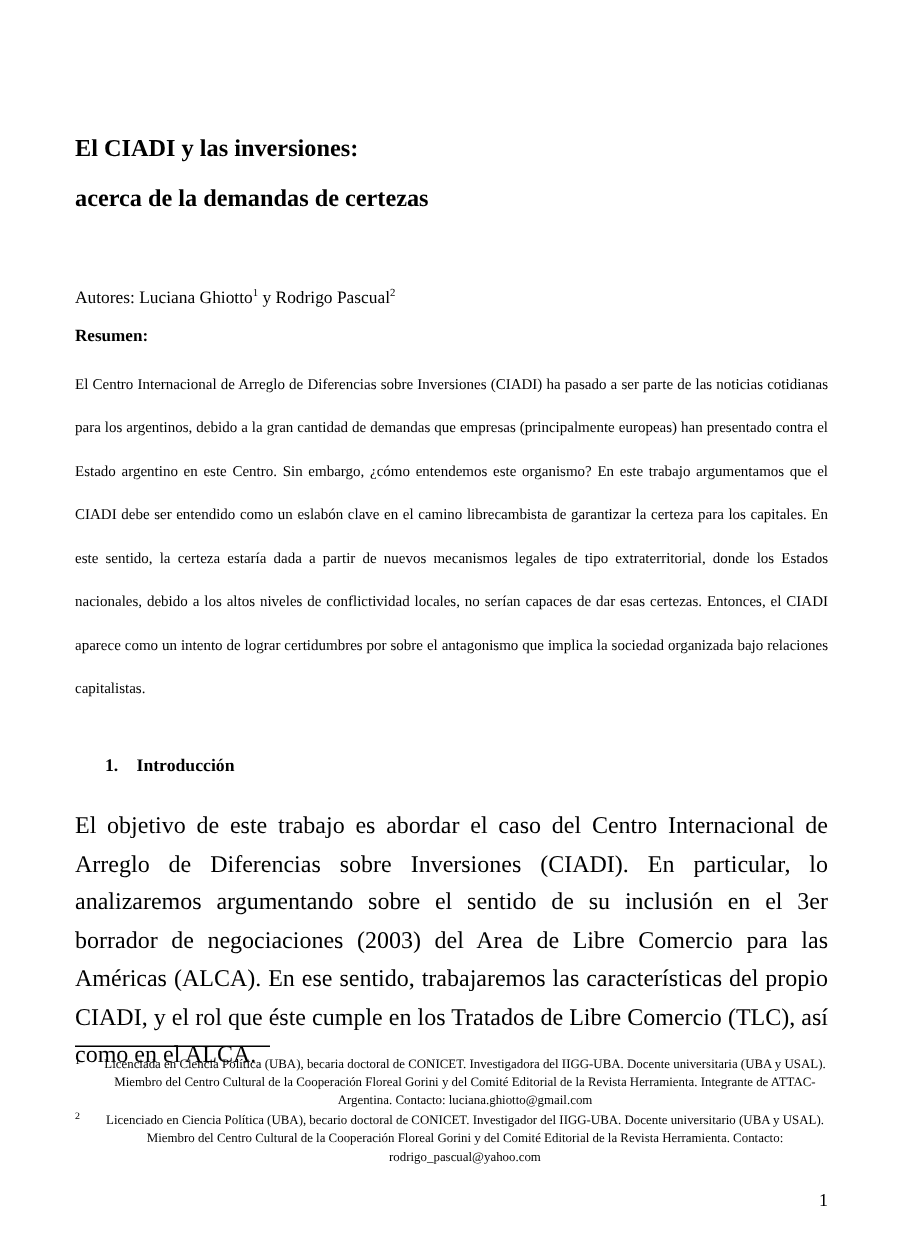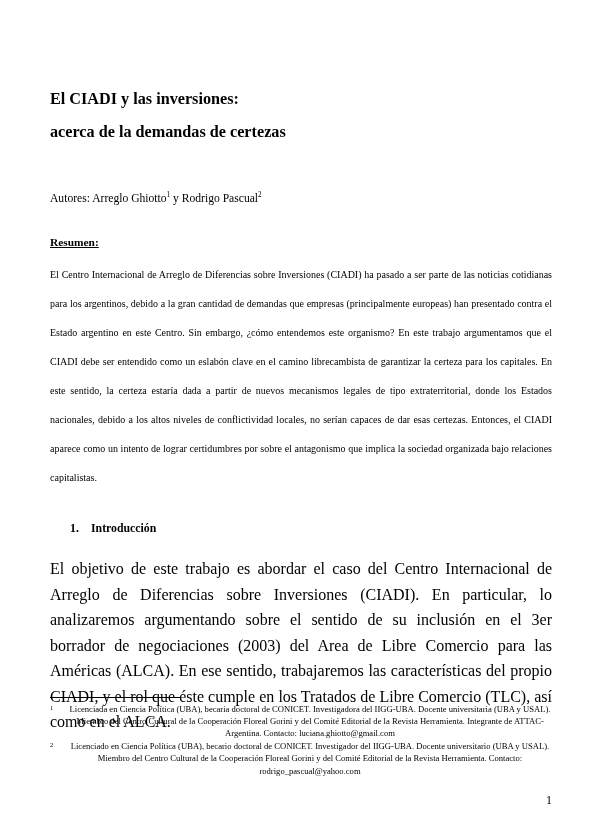--- a/index.html
+++ b/index.html
@@ -58,25 +58,24 @@
     line-height: 17px;
   }
   sup {
     font-size: 62%;
     vertical-align: super;
     line-height: 0;
   }
 
   
   .resumen-label {
-    margin-top: 27px;
+    margin-top: 9px;
     font-weight: bold;
     font-size: 11.4px;
     line-height: 17px;
-    text-decoration: underline;
   }
   .resumen-body {
     margin-top: 9px;
     font-size: 10px;
     line-height: 29px;
     text-align: justify;
     text-justify: inter-word;
   }
 
   
@@ -146,21 +145,21 @@
 <div class="page">
 
   <div class="content">
 
 
     <div class="title-block">
       <div>El CIADI y las inversiones:</div>
       <div>acerca de la demandas de certezas</div>
     </div>
 
-    <div class="authors"><span>Autores: Arreglo Ghiotto</span><sup>1</sup><span> y Rodrigo Pascual</span><sup>2</sup></div>
+    <div class="authors"><span>Autores: Luciana Ghiotto</span><sup>1</sup><span> y Rodrigo Pascual</span><sup>2</sup></div>
 
     <div class="resumen-label">Resumen:</div>
     <div class="resumen-body">El Centro Internacional de Arreglo de Diferencias sobre Inversiones (CIADI) ha pasado a ser parte de las noticias cotidianas para los argentinos, debido a la gran cantidad de demandas que empresas (principalmente europeas) han presentado contra el Estado argentino en este Centro. Sin embargo, ¿cómo entendemos este organismo? En este trabajo argumentamos que el CIADI debe ser entendido como un eslabón clave en el camino librecambista de garantizar la certeza para los capitales. En este sentido, la certeza estaría dada a partir de nuevos mecanismos legales de tipo extraterritorial, donde los Estados nacionales, debido a los altos niveles de conflictividad locales, no serían capaces de dar esas certezas. Entonces, el CIADI aparece como un intento de lograr certidumbres por sobre el  antagonismo que implica la sociedad organizada bajo relaciones capitalistas.</div>
 
     <div class="section-heading">
       <span class="num">1.</span>
       <span>Introducción</span>
     </div>
 
     <div class="body-par">El objetivo de este trabajo es abordar el caso del Centro Internacional de Arreglo de Diferencias sobre Inversiones (CIADI). En particular, lo analizaremos argumentando sobre el sentido de su inclusión en el 3er borrador de negociaciones (2003) del Area de Libre Comercio para las Américas (ALCA). En ese sentido, trabajaremos las características del propio CIADI, y el rol que éste cumple en los Tratados de Libre Comercio (TLC), así como en el ALCA.</div>

